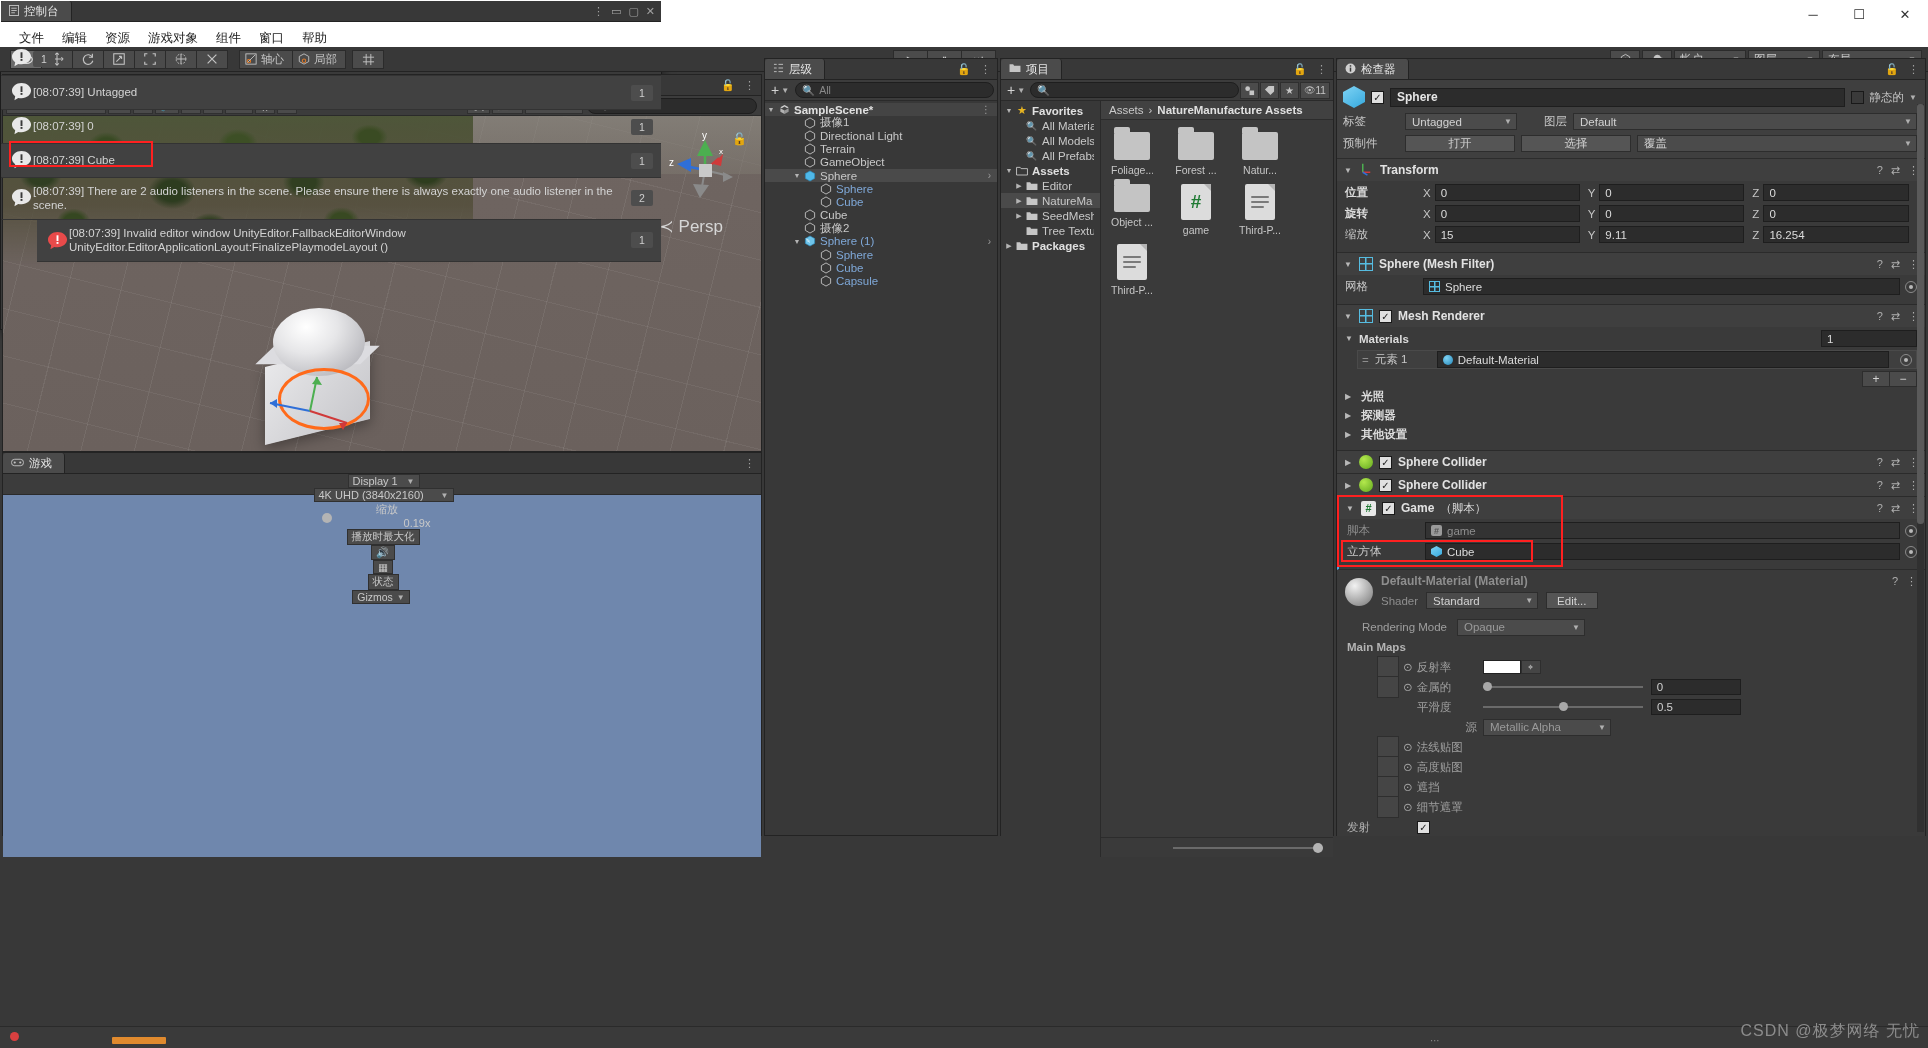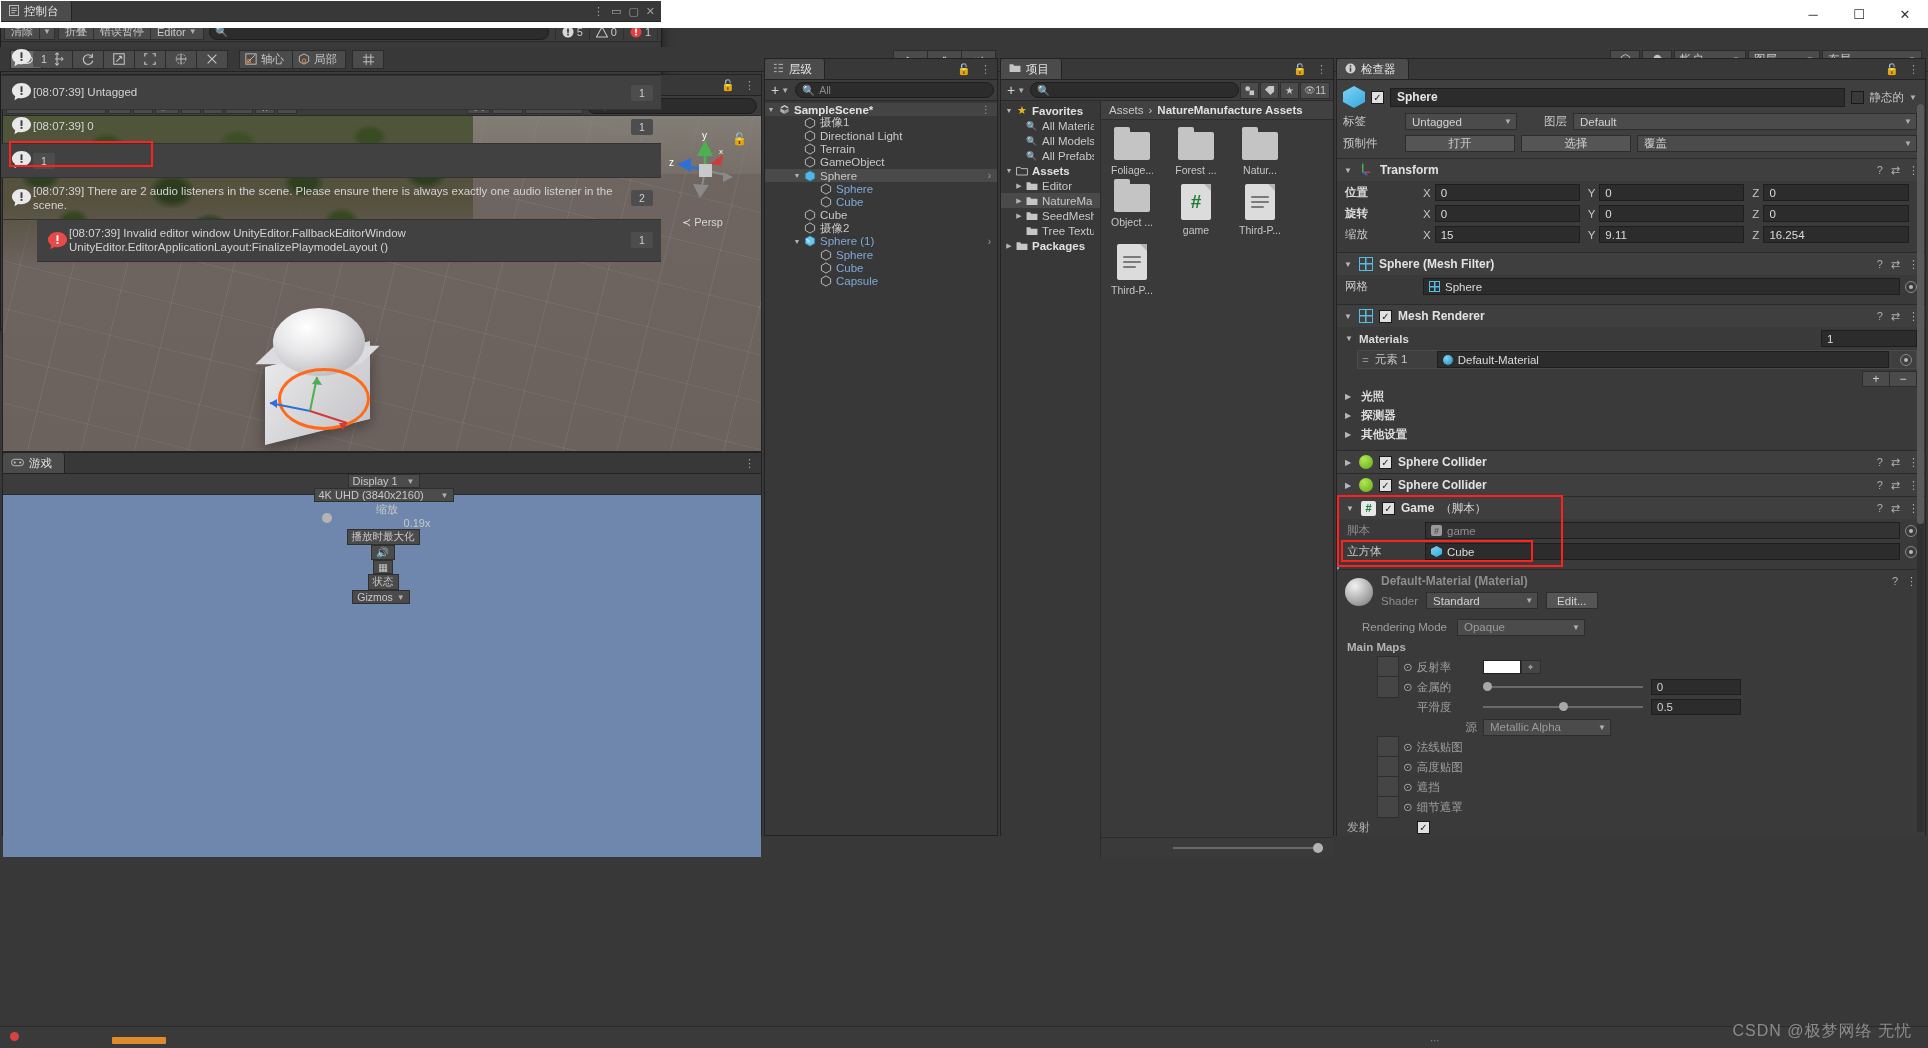--- a/index.html
+++ b/index.html
@@ -168,21 +168,21 @@
   }
   .orange-ring {
     position:absolute; left:275px; top:252px; width:92px; height:62px;
     border:3px solid #ff6a1a; border-radius:50%;
   }
   .gizmo-arrows { position:absolute; left:262px; top:255px; }
   .scene-gizmo {
     position:absolute; right:18px; top:14px; width:76px; height:76px;
   }
   .persp-label {
-    position:absolute; right:38px; top:100px; color:#d6d6d6; font-size:11px;
+    position:absolute; right:38px; top:100px; color:#d6d6d6; font-size:17px;
   }
   .lock-icon { position:absolute; right:14px; top:16px; color:#c9c9c9; font-size:12px; }
 
   
   #game-panel { left:2px; top:452px; width:760px; height:384px; }
   .game-toolbar {
     height:21px; background:#3c3c3c; display:flex; align-items:center;
     border-bottom:1px solid #2a2a2a; font-size:11px;flex-direction:column;
   }
   .slider-track {
@@ -409,21 +409,21 @@
   .mslider .k { position:absolute; top:-4px; width:9px; height:9px; border-radius:50%; background:#a8a8a8; }
   .numbox { width:90px; height:16px; background:#2c2c2c; border:1px solid #1e1e1e;
     display:flex; align-items:center; padding:0 5px; color:#d0d0d0; font-size:11.5px; margin-left:8px; }
 
   .scroll-v {
     position:absolute; right:1px; top:24px; width:7px; bottom:4px; background:#303030;
   }
   .scroll-v i { position:absolute; left:0; width:7px; background:#5a5a5a; border-radius:3px; display:block; }
 
   .watermark {
-    position:absolute; right:16px; bottom:6px; color:#9a9a9a;
+    position:absolute; right:8px; bottom:6px; color:#9a9a9a;
     font-size:16px; letter-spacing:1px; opacity:.85; white-space:nowrap;
   }
   .statusbar {
     position:absolute; left:0; bottom:0; width:1928px; height:22px;
     background:#3a3a3a; border-top:1px solid #2a2a2a; display:flex; align-items:center;
   }
   .status-progress {
     position:absolute; left:112px; bottom:4px; width:54px; height:7px; background:#e08a2e; border-radius:1px;
   }
   .status-dot { position:absolute; left:10px; bottom:7px; width:9px; height:9px; border-radius:50%; background:#d94040; }
@@ -439,20 +439,29 @@
       <div class="title-icon">◈</div>
       <div class="title-text">My project - SampleScene - PC, Mac &amp; Linux Standalone - Unity 2020.3.48f1c1 Personal* &lt;DX11&gt;</div>
     </div>
     <div class="win-btns">
       <div class="win-btn">─</div>
       <div class="win-btn">☐</div>
       <div class="win-btn close">✕</div>
     </div>
   </div>
 
+  <div class="menubar">
+    <div class="menu-item">文件</div>
+    <div class="menu-item">编辑</div>
+    <div class="menu-item">资源</div>
+    <div class="menu-item">游戏对象</div>
+    <div class="menu-item">组件</div>
+    <div class="menu-item">窗口</div>
+    <div class="menu-item">帮助</div>
+  </div>
   <div class="leftstripe"></div>
 
   <div class="unity-toolbar">
     <div class="tb-group" style="margin-left:10px;">
       <div class="tb-btn active">
         <svg width="15" height="15" viewBox="0 0 16 16">
             <ellipse cx="8" cy="8" rx="6.2" ry="4.2" fill="none" stroke="#ddd" stroke-width="1.2"></ellipse>
             <circle cx="8" cy="8" r="2" fill="#ddd"></circle>
           </svg>
       </div>
@@ -775,20 +784,21 @@
         <div class="log-count">1</div>
       </div>
       <div class="log-row alt" style="position:relative;">
         <div class="log-icon">
           <svg width="21" height="21" viewBox="0 0 22 22">
               <path d="M11 1C5.5 1 1 4.6 1 9c0 2.4 1.3 4.5 3.4 5.9L3.6 19l4-2.3c1 .2 2 .3 3.4.3 5.5 0 10-3.6 10-8s-4.5-8-10-8z" fill="#e8e8e8"></path>
               <rect x="10" y="4.5" width="2" height="6" fill="#3a3a3a"></rect>
               <rect x="10" y="11.5" width="2" height="2" fill="#3a3a3a"></rect>
             </svg>
         </div>
+        <div class="log-text">[08:07:39] Cube</div>
         <div class="log-count">1</div>
         <div class="red-box" style="left:8px; top:-3px; width:144px; height:26px;"></div>
       </div>
       <div class="log-row">
         <div class="log-icon">
           <svg width="21" height="21" viewBox="0 0 22 22">
               <path d="M11 1C5.5 1 1 4.6 1 9c0 2.4 1.3 4.5 3.4 5.9L3.6 19l4-2.3c1 .2 2 .3 3.4.3 5.5 0 10-3.6 10-8s-4.5-8-10-8z" fill="#e8e8e8"></path>
               <rect x="10" y="4.5" width="2" height="6" fill="#3a3a3a"></rect>
               <rect x="10" y="11.5" width="2" height="2" fill="#3a3a3a"></rect>
             </svg>

